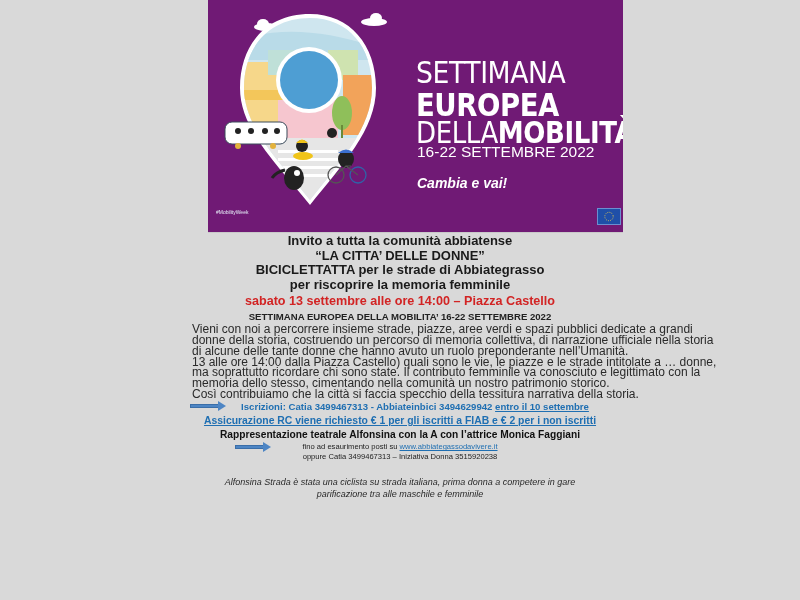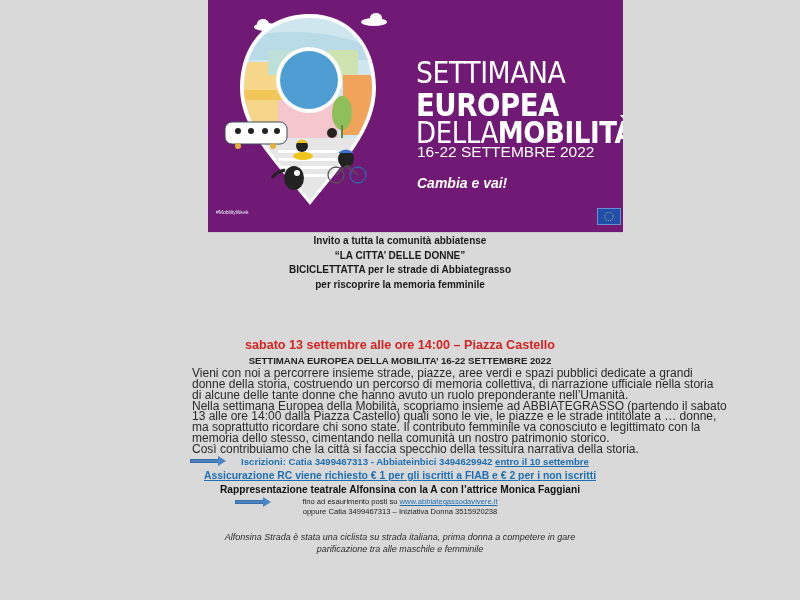--- a/index.html
+++ b/index.html
@@ -26,22 +26,22 @@
     .eu-flag { position: absolute; left: 389px; top: 208px; width: 22px; height: 15px; background: #1f4fa8; border: 1px solid #6a8fd0; }
 
     .content {
       position: absolute; left: 192px; top: 234px; width: 416px;
       text-align: center; color: #222; font-family: "Liberation Sans", sans-serif;
     }
     .line { display: block; white-space: nowrap; }
     .red { color: #d22424; }
     .blue-link { color: #1f6fb2; text-decoration: underline; }
     .blue { color: #1f6fb2; }
-    .intro { font-size: 10px; line-height: 14.7px; font-weight: bold; color: #1a1a1a; }
-    .date1 { font-size: 12.6px; line-height: 16px; font-weight: bold; margin-top: 44px; }
+    .intro { font-size: 13px; line-height: 14.7px; font-weight: bold; color: #1a1a1a; }
+    .date1 { font-size: 12.6px; line-height: 16px; font-weight: bold; }
     .subhead { font-size: 9.6px; line-height: 14px; font-weight: bold; margin-top: 1px; }
     .para { font-size: 12px; line-height: 10.9px; color: #2a2a2a; }
     .reg { font-size: 9.6px; line-height: 13px; font-weight: bold; position: relative; }
     .ins { font-size: 10.4px; line-height: 15px; font-weight: bold; }
     .date2 { font-size: 12.6px; line-height: 16px; font-weight: bold; margin-top: 9px; }
     .show { font-size: 10.2px; line-height: 14px; font-weight: bold; color: #111; }
     .small { font-size: 7.6px; line-height: 10.3px; color: #222; }
     .italic-para { font-size: 9px; line-height: 12.4px; font-style: italic; color: #2a2a2a; margin-top: 13px; }
     .arrow { position: absolute; width: 38px; height: 8px; }
     .arrow .shaft { position: absolute; left: 0; top: 2px; width: 30px; height: 4px; background: #4d85c4; border: 1px solid #3a6ea8; box-sizing: border-box; }
@@ -135,21 +135,20 @@
     <span class="line">per riscoprire la memoria femminile</span>
   </div>
   <div class="date1 red line">sabato 13 settembre alle ore 14:00 – Piazza Castello</div>
   <div class="subhead line">SETTIMANA EUROPEA DELLA MOBILITA’ 16-22 SETTEMBRE 2022</div>
   <div class="para">
     <span class="line">Vieni con noi a percorrere insieme strade, piazze, aree verdi e spazi pubblici dedicate a grandi</span>
     <span class="line">donne della storia, costruendo un percorso di memoria collettiva, di narrazione ufficiale nella storia</span>
     <span class="line">di alcune delle tante donne che hanno avuto un ruolo preponderante nell’Umanità.</span>
   </div>
   <div class="para">
-    <span class="line">Nella settimana Europea della Mobilità, scopriamo insieme ad ABBIATEGRASSO (partendo il sabato</span>
     <span class="line">13 alle ore 14:00 dalla Piazza Castello) quali sono le vie, le piazze e le strade intitolate a … donne,</span>
     <span class="line">ma soprattutto ricordare chi sono state.  Il contributo femminile va conosciuto e legittimato con la</span>
     <span class="line">memoria dello stesso, cimentando nella comunità un nostro patrimonio storico.</span>
     <span class="line">Così contribuiamo che la città si faccia specchio della tessitura narrativa della storia.</span>
   </div>
   <div class="reg line">
     <span class="arrow" style="left:-2px; top:2px;">
         <span class="shaft"></span>
         <span class="head"></span>
       </span>

